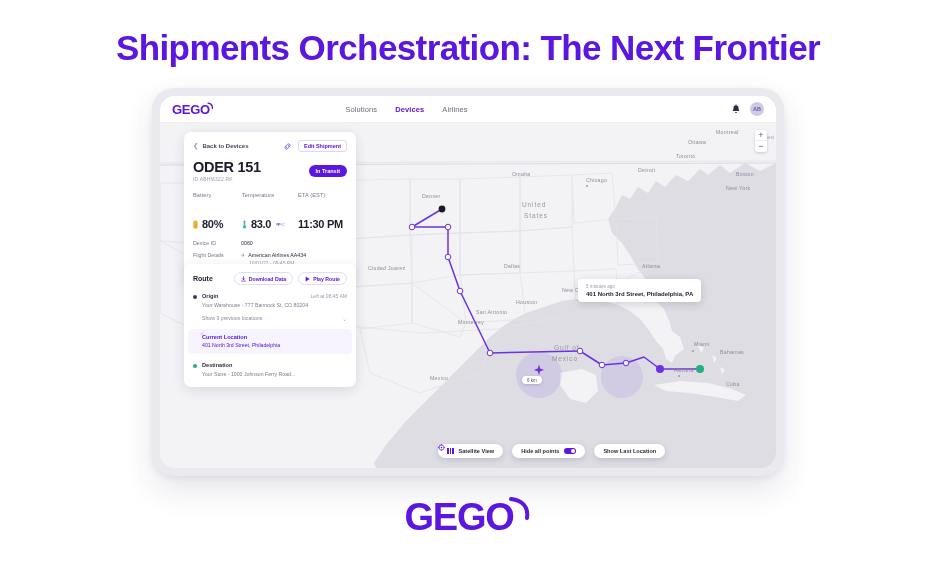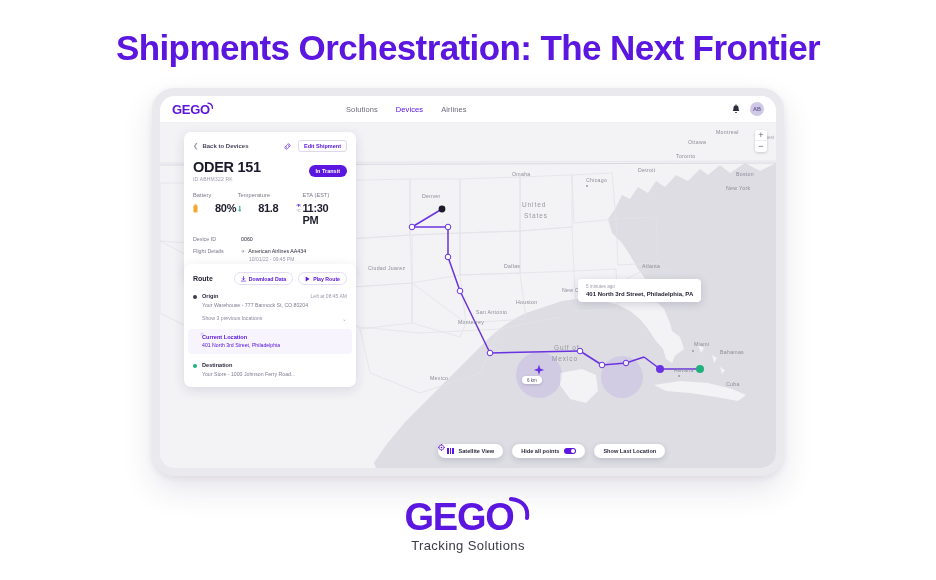--- a/index.html
+++ b/index.html
@@ -51,21 +51,21 @@
     border-bottom: 1px solid #f0f0f4;
   }
   .logo-wrap { display: flex; align-items: flex-start; }
   .logo-text {
     font-size: 13px; font-weight: 700; color: #5b16e0;
     letter-spacing: -0.3px; line-height: 13px;
   }
   .logo-arc { margin-left: -3px; margin-top: -1px; }
   .nav { display: flex; gap: 18px; margin-left: auto; margin-right: auto; }
   .nav-item { font-size: 7.5px; color: #6b6b7b; letter-spacing: .1px; }
-  .nav-item.active { color: #5b16e0; font-weight: 400; }
+  .nav-item.active { color: #5b16e0; font-weight: 700; }
   .appbar-right { display: flex; align-items: center; gap: 9px; margin-left: auto; }
   .bell { width: 10px; height: 11px; position: relative; }
   .avatar {
     width: 14px; height: 14px; border-radius: 50%;
     background: #cfc8e6; color: #6a5a93;
     font-size: 5.5px; font-weight: 700;
     display: flex; align-items: center; justify-content: center;
   }
 
   
@@ -136,23 +136,23 @@
     background: #5b16e0; color: #fff;
     font-size: 5.5px; font-weight: 600;
     padding: 3px 7px; border-radius: 9px;
   }
 
   .metrics { display: flex; margin-top: 10px; }
   .metric { flex: 1; }
   .metric:nth-child(2) { flex: 1.15; }
   .metric-label { font-size: 5.6px; color: #77778a; letter-spacing: .1px; }
   .metric-val {
-    display: flex; align-items: center; gap: 17px;
-    margin-top: 4px;
-    font-size: 11px; font-weight: 700; color: #1d1d2e; letter-spacing: -.3px;
+    display: flex; align-items: center; gap: 4px;
+    margin-top: 20px;
+    font-size: 11px; font-weight: 700; color: #1d1d2e; letter-spacing: -.3px; text-align: right;
   }
   .unit { font-size: 4.2px; color: #b4b4c2; font-weight: 600; margin-left: 1px; }
   .unit b { color: #5b16e0; }
 
   .rows { margin-top: 10px; }
   .drow { display: flex; margin-bottom: 6px; }
   .drow-label { width: 48px; font-size: 5.3px; color: #77778a; }
   .drow-val { font-size: 5.3px; color: #2d2d40; }
   .drow-sub { font-size: 5px; color: #9b9bac; margin-top: 2px; }
   .plane-ic { color: #8d8da0; font-size: 5px; margin-right: 3px; }
@@ -500,21 +500,21 @@
             <span>80%</span>
           </div>
         </div>
         <div class="metric">
           <div class="metric-label">Temperature</div>
           <div class="metric-val">
             <svg width="5" height="9" viewBox="0 0 6 11">
               <rect x="2" y="0.6" width="2" height="6.5" rx="1" fill="#3fb89a"></rect>
               <circle cx="3" cy="8.4" r="2.1" fill="#3fb89a"></circle>
             </svg>
-            <span>81.8</span>
+            <span>83.0</span>
             <span class="unit"><b>°F</b><span>/</span><span>°C</span></span>
           </div>
         </div>
         <div class="metric">
           <div class="metric-label">ETA (EST)</div>
           <div class="metric-val">
             <span>11:30 PM</span>
           </div>
         </div>
       </div>
@@ -586,14 +586,13 @@
   </div>
 </div>
 
 <div class="footer">
   <div class="flogo">
     <span class="flogo-text">GEGO</span>
     <svg class="flogo-arc" width="24" height="26" viewBox="0 0 24 26">
       <path d="M3 3 C15 4.5 20.5 11 19 22" stroke="#5b16e0" stroke-width="4" fill="none" stroke-linecap="round"></path>
     </svg>
   </div>
-  <div class="ftag">Tracking Solutions</div>
 </div>
 
 </body></html>

